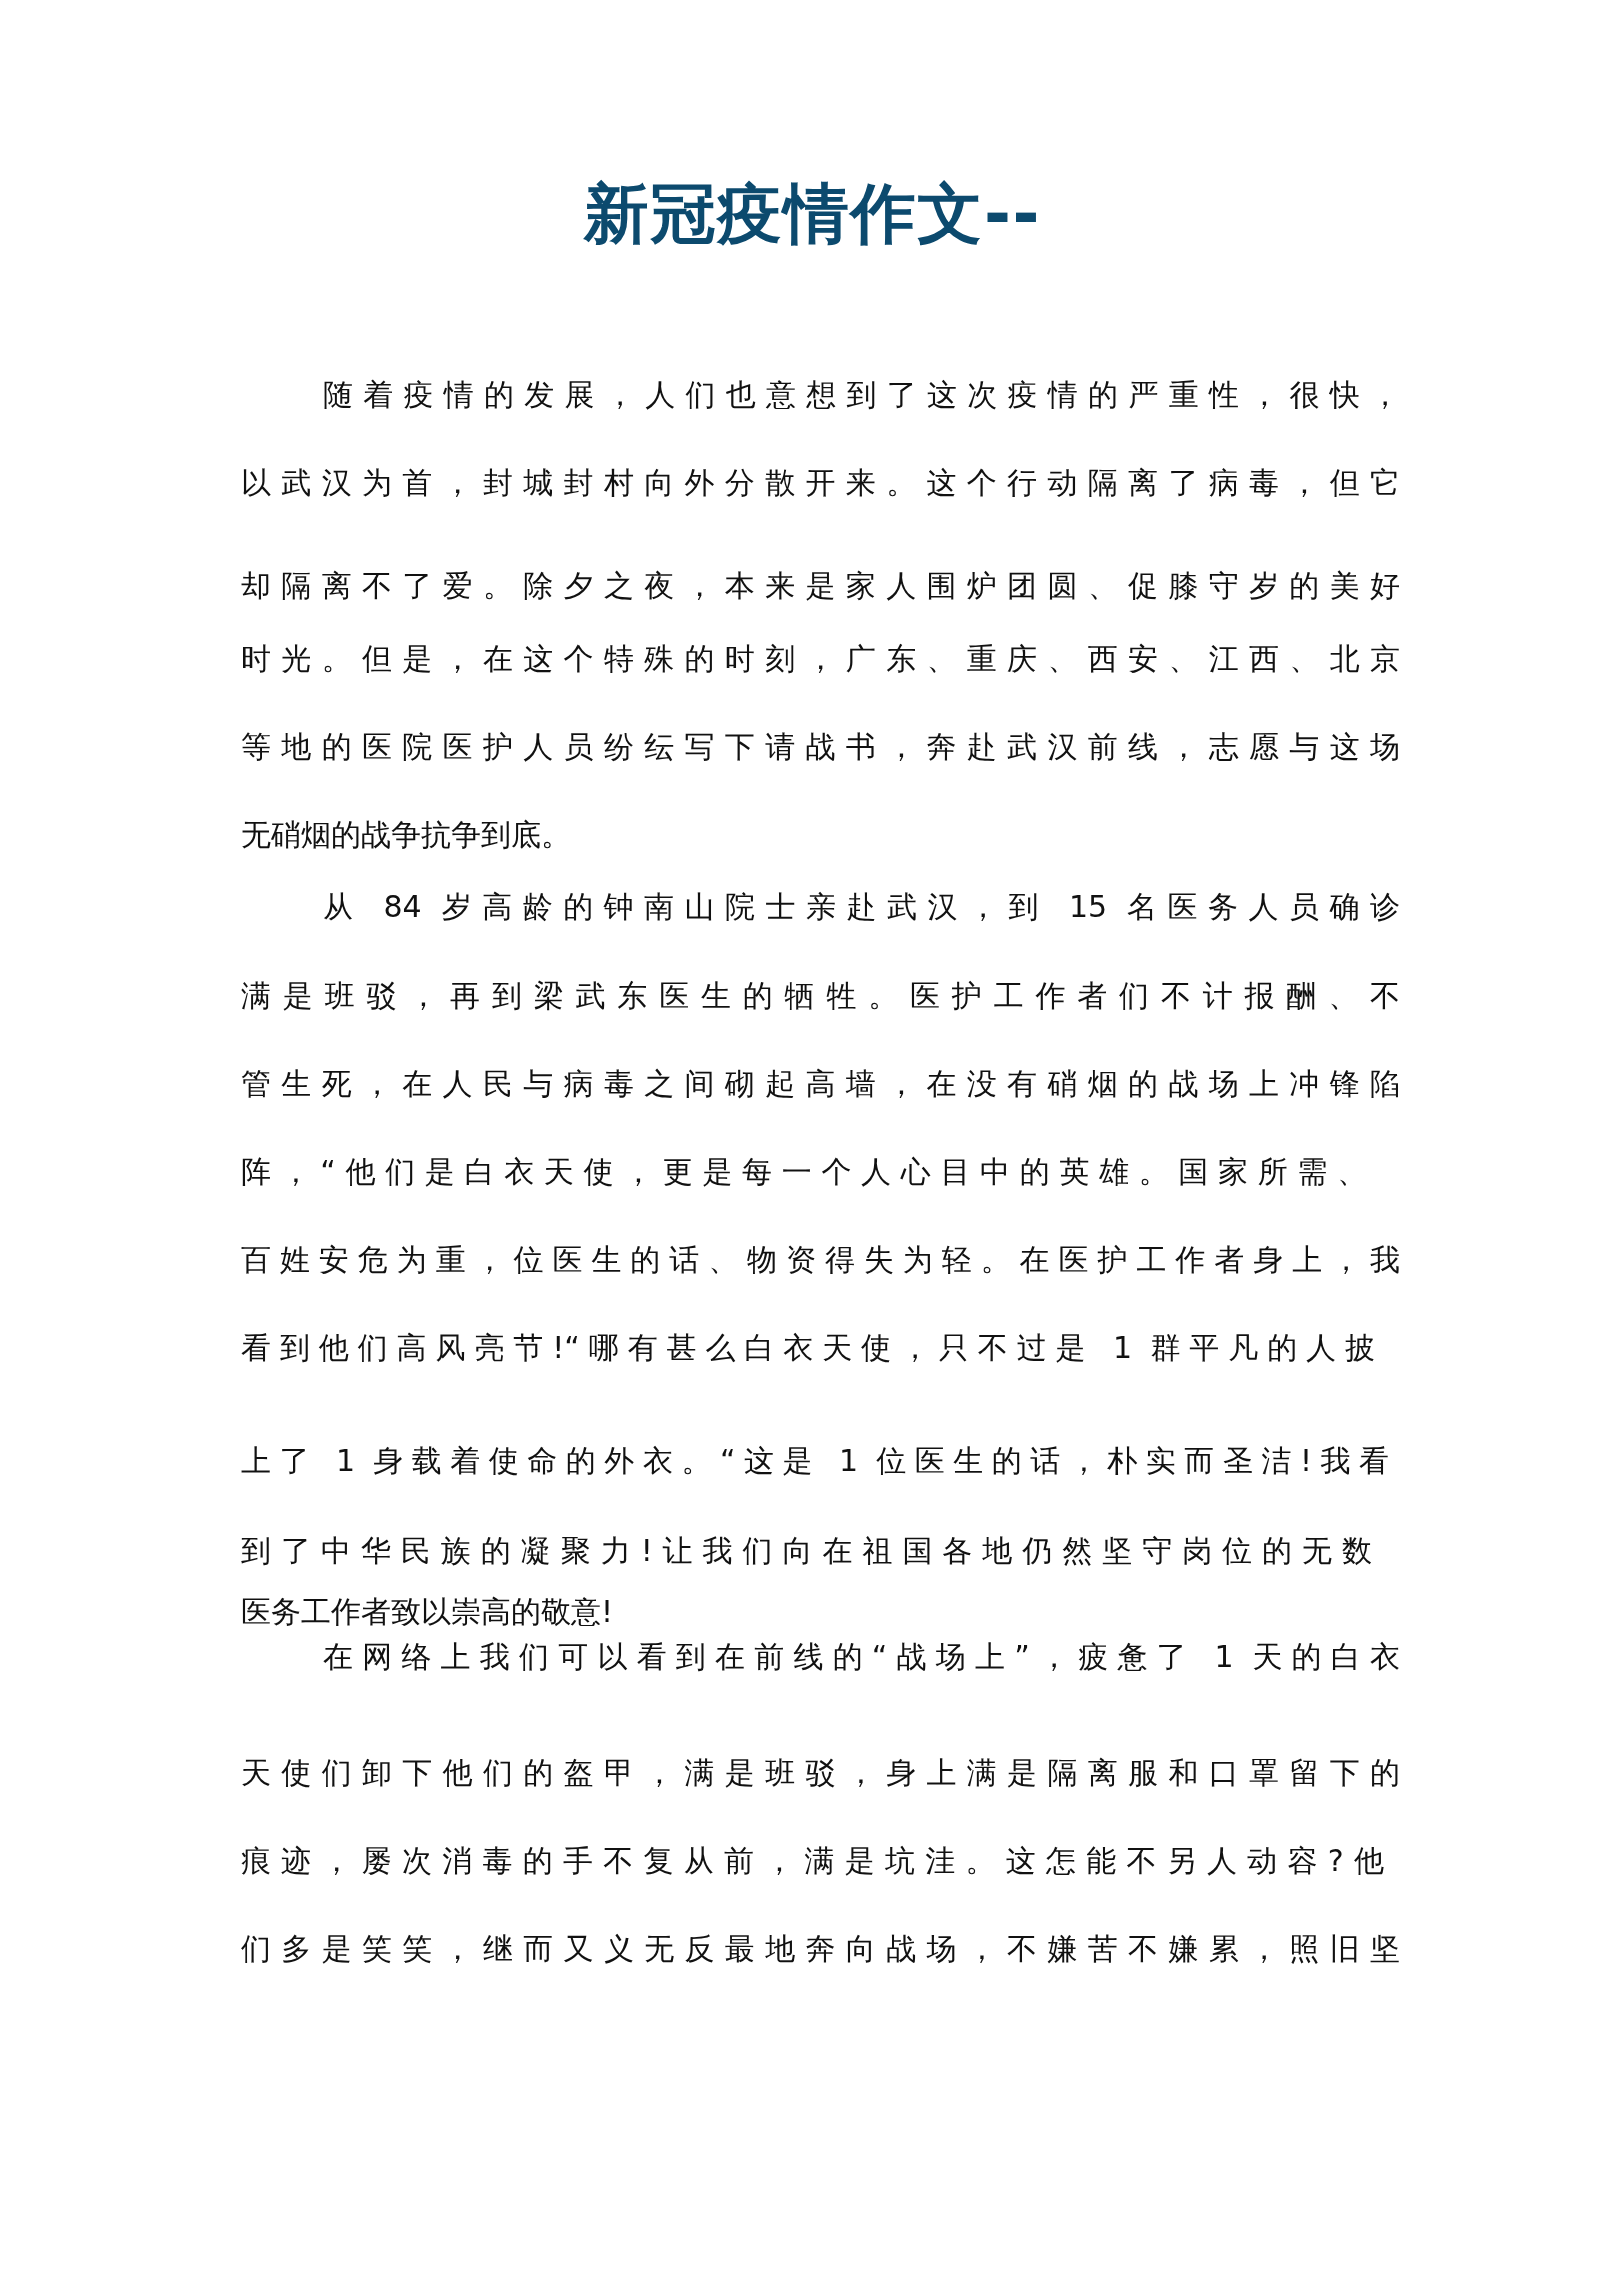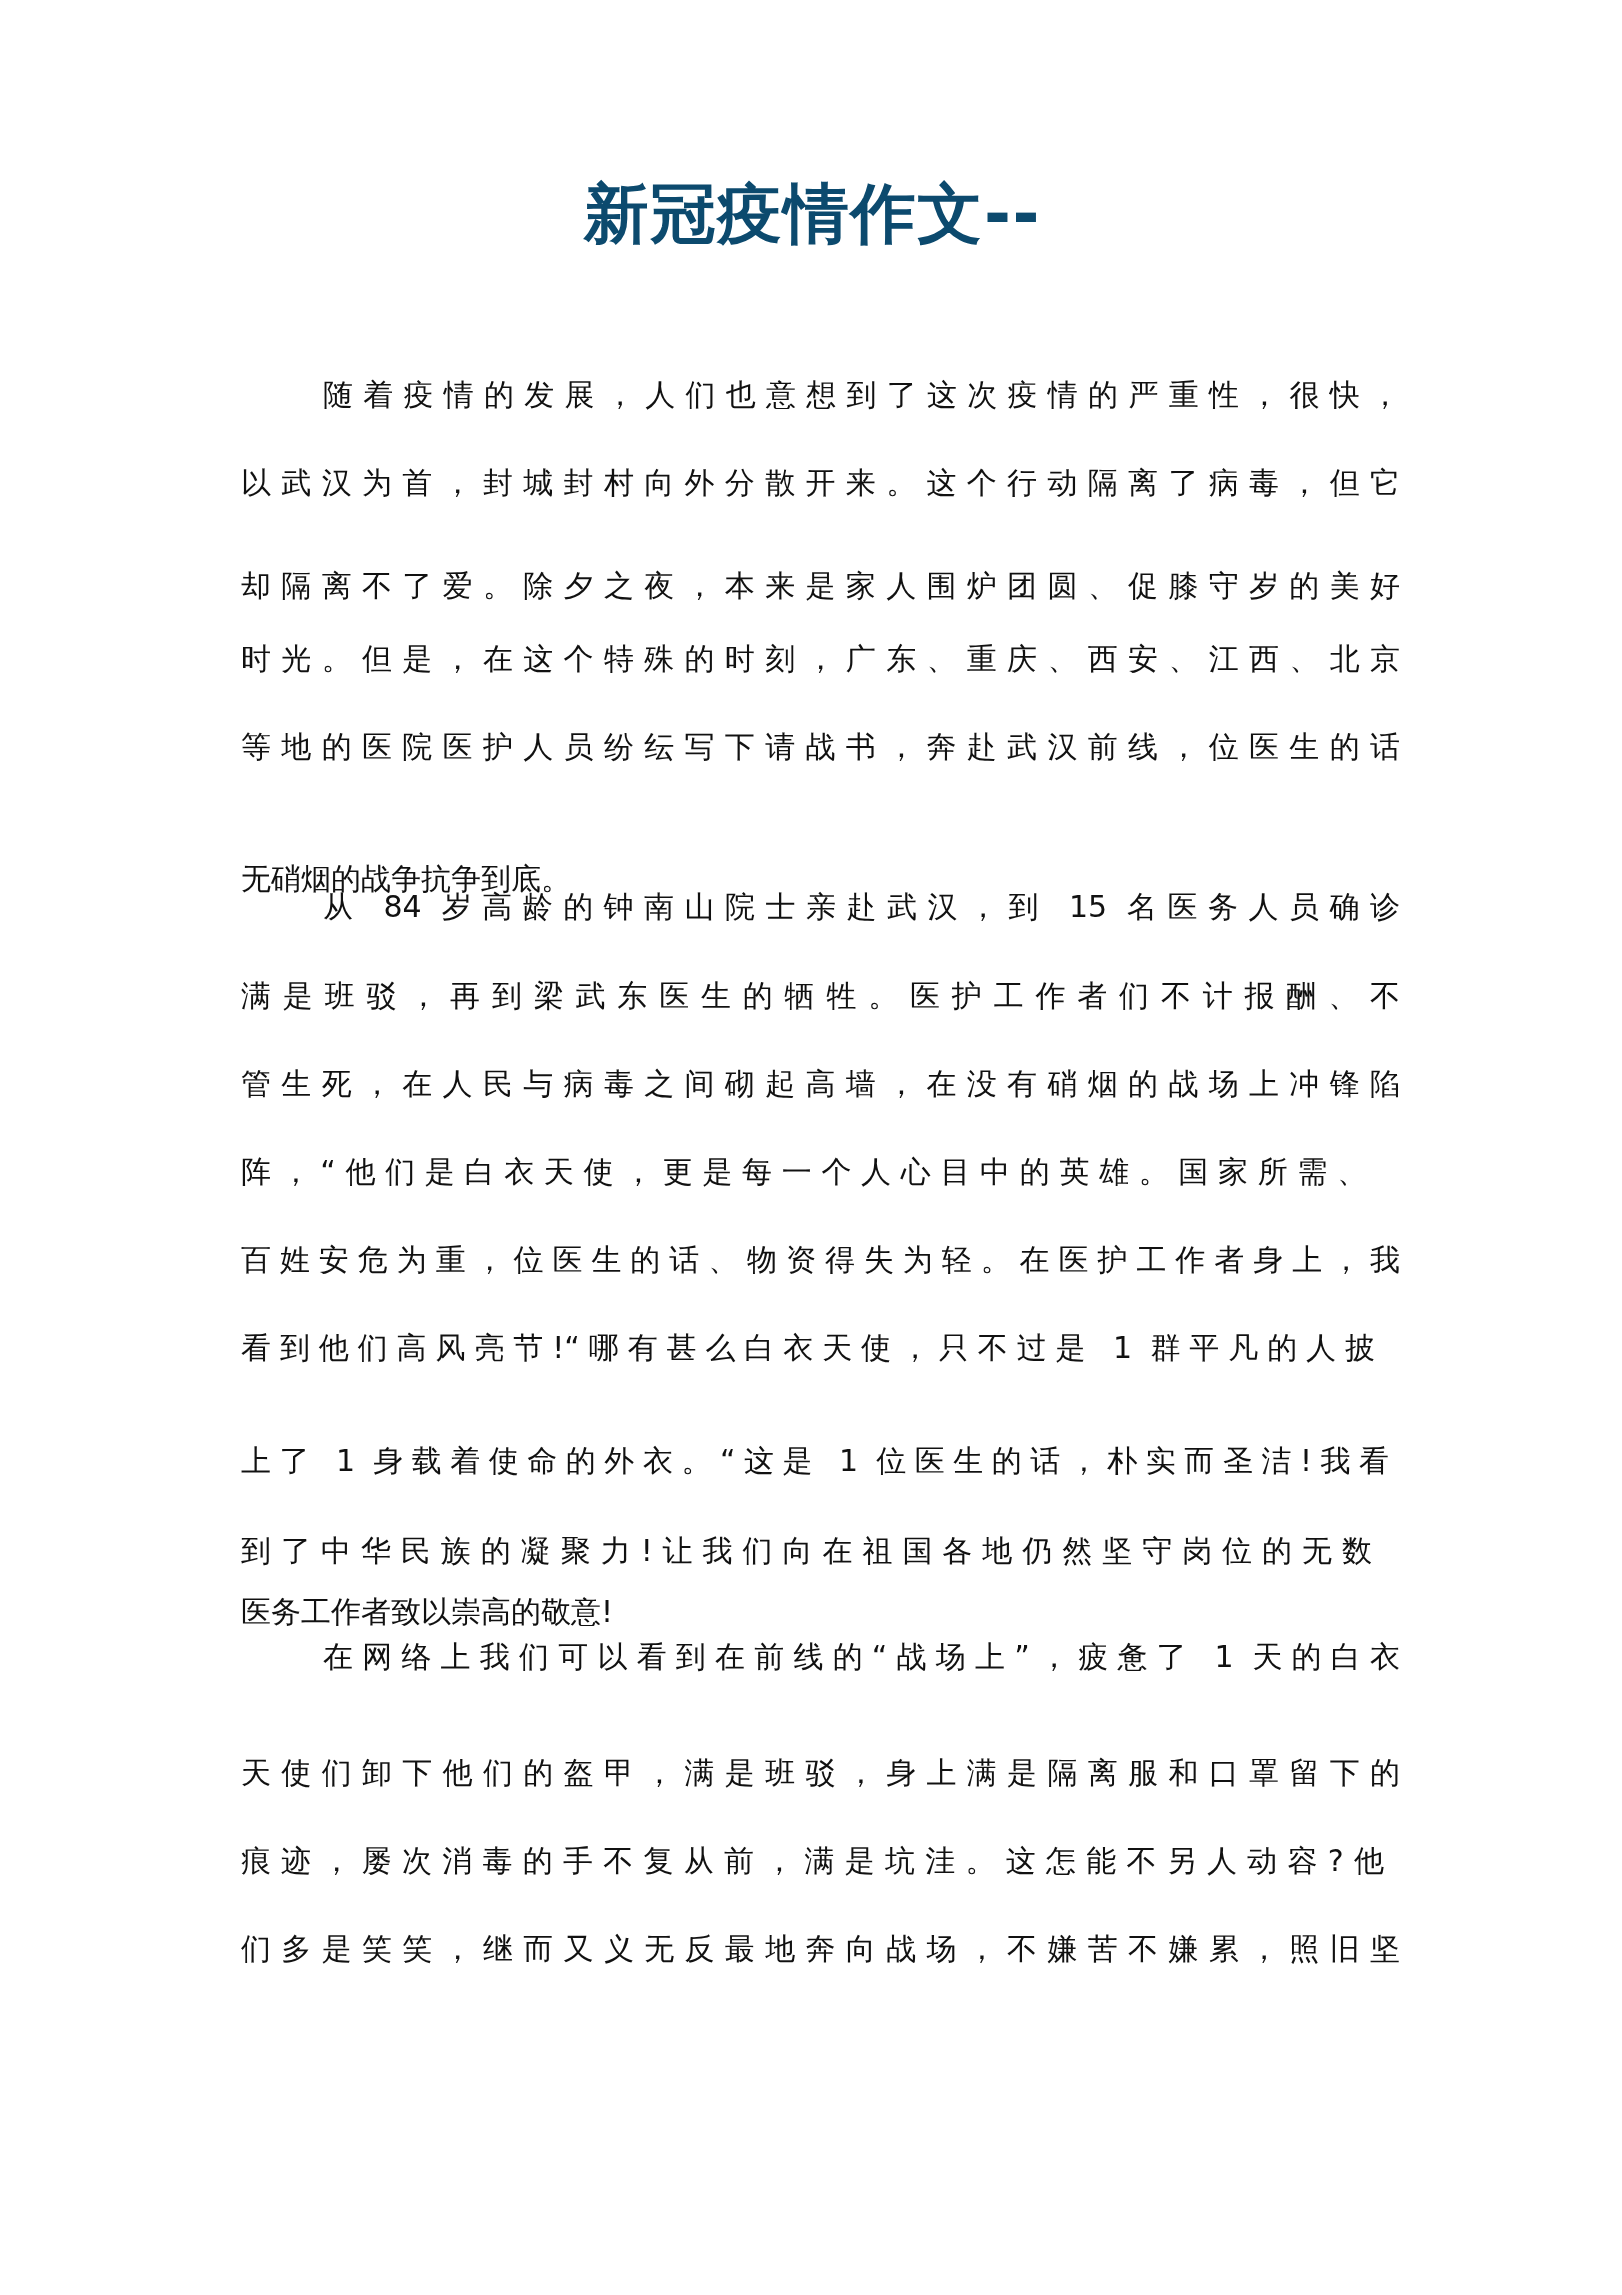--- a/index.html
+++ b/index.html
@@ -70,22 +70,22 @@
 
   <h1 class="title">新冠疫情作文--</h1>
 
   <div class="body-text">
 
     <div>
       <div class="line indent justify" style="top:360px">随着疫情的发展，人们也意想到了这次疫情的严重性，很快，</div>
       <div class="line justify" style="top:448px">以武汉为首，封城封村向外分散开来。这个行动隔离了病毒，但它</div>
       <div class="line justify" style="top:551px">却隔离不了爱。除夕之夜，本来是家人围炉团圆、促膝守岁的美好</div>
       <div class="line justify" style="top:624px">时光。但是，在这个特殊的时刻，广东、重庆、西安、江西、北京</div>
-      <div class="line justify" style="top:712px">等地的医院医护人员纷纭写下请战书，奔赴武汉前线，位医生的话</div>
-      <div class="line" style="top:844px">无硝烟的战争抗争到底。</div>
+      <div class="line justify" style="top:712px">等地的医院医护人员纷纭写下请战书，奔赴武汉前线，志愿与这场</div>
+      <div class="line" style="top:800px">无硝烟的战争抗争到底。</div>
     </div>
 
     <div>
       <div class="line indent justify" style="top:872px">从 84 岁高龄的钟南山院士亲赴武汉，到 15 名医务人员确诊</div>
       <div class="line justify" style="top:961px">满是班驳，再到梁武东医生的牺牲。医护工作者们不计报酬、不</div>
       <div class="line justify" style="top:1049px">管生死，在人民与病毒之间砌起高墙，在没有硝烟的战场上冲锋陷</div>
       <div class="line justify" style="top:1137px; width:1126px; text-align:justify; text-align-last:justify;">阵，“他们是白衣天使，更是每一个人心目中的英雄。国家所需、</div>
       <div class="line justify" style="top:1225px">百姓安危为重，位医生的话、物资得失为轻。在医护工作者身上，我</div>
       <div class="line justify" style="top:1313px; width:1134px;">看到他们高风亮节!“哪有甚么白衣天使，只不过是 1 群平凡的人披</div>
       <div class="line justify" style="top:1401px; width:1148px;margin-top:25px;">上了 1 身载着使命的外衣。“这是 1 位医生的话，朴实而圣洁!我看</div>

